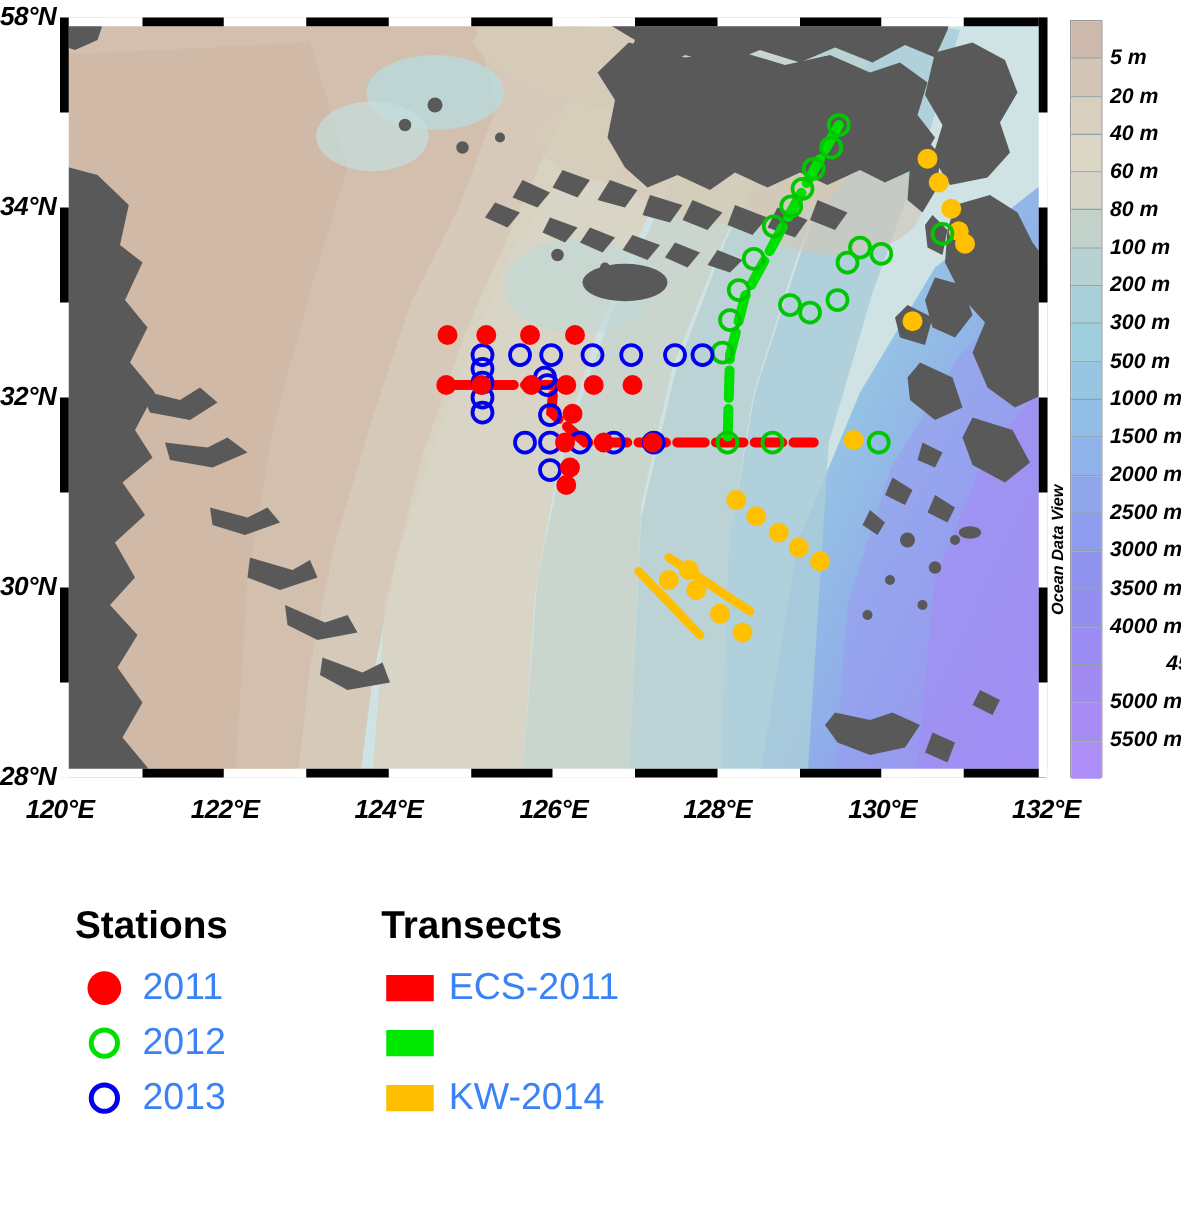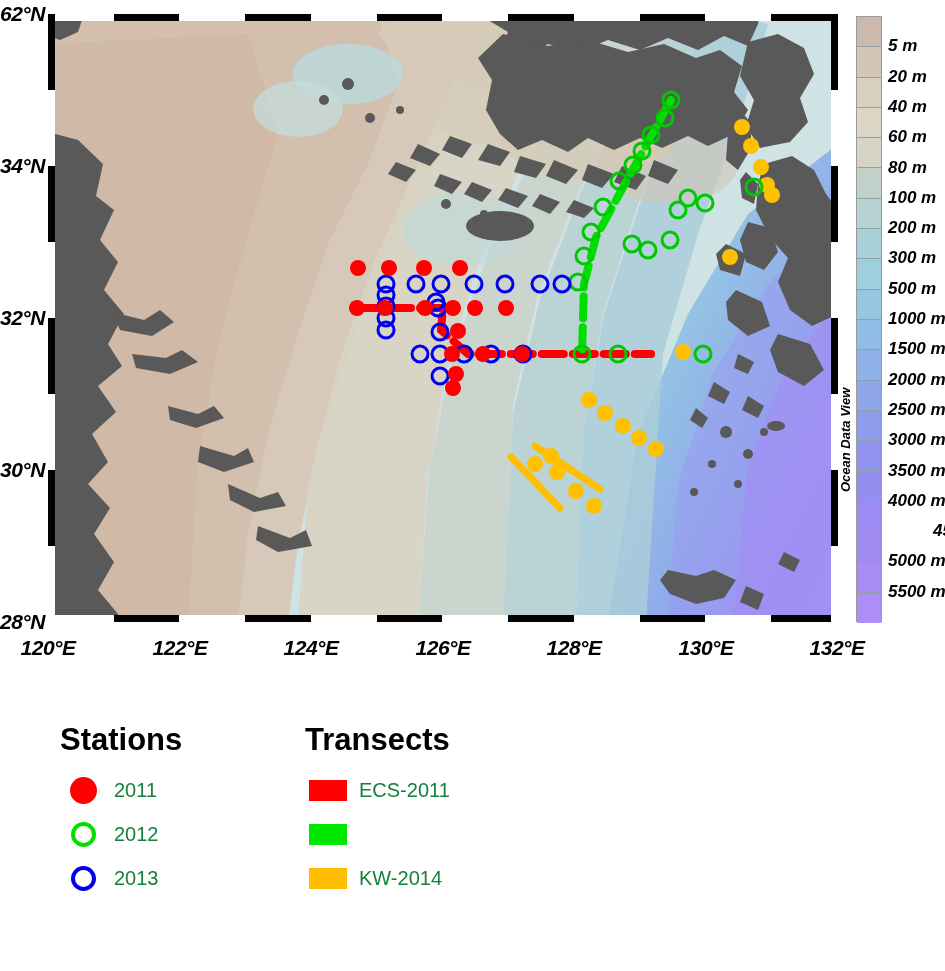--- a/index.html
+++ b/index.html
@@ -37,21 +37,21 @@
        transform:rotate(-90deg);transform-origin:left top;
        font-family:"Liberation Sans",sans-serif;}
 
   
   #legend{position:absolute;left:0;top:722px;width:821px;height:249px;}
   .legcol{position:absolute;top:0;}
   .legtitle{font-weight:bold;font-size:31px;color:#000;margin:0 0 10px 0;
             font-family:"Liberation Sans",sans-serif;white-space:nowrap;}
   .legrow{display:flex;align-items:center;height:44px;}
   .legmark{width:46px;display:flex;align-items:center;justify-content:center;flex:0 0 46px;}
-  .leglabel{font-size:20px;color:#15803d;font-family:"Liberation Sans",sans-serif;
+  .leglabel{font-size:30px;color:#3b82f6;font-family:"Liberation Sans",sans-serif;
             white-space:nowrap;margin-left:8px;}
   .dot{width:27px;height:27px;border-radius:50%;}
   .ring{width:25px;height:25px;border-radius:50%;background:transparent;box-sizing:border-box;}
   .swatch{width:38px;height:21px;}
 </style>
 </head>
 <body>
 
 <div id="root">
 
@@ -306,21 +306,21 @@
     <div class="axlab xlab" style="left:574px;top:636px;">128°E</div>
     <div class="axlab xlab" style="left:706px;top:636px;">130°E</div>
     <div class="axlab xlab" style="left:837px;top:636px;">132°E</div>
   </div>
 
   <div>
     <div class="axlab ylab" style="left:0;top:622px;width:39px;">28°N</div>
     <div class="axlab ylab" style="left:0;top:470px;width:44px;">30°N</div>
     <div class="axlab ylab" style="left:0;top:318px;width:36px;">32°N</div>
     <div class="axlab ylab" style="left:0;top:166px;width:44px;">34°N</div>
-    <div class="axlab ylab" style="left:0;top:14px;width:44px;">62°N</div>
+    <div class="axlab ylab" style="left:0;top:14px;width:44px;">58°N</div>
   </div>
 
   <div id="cbar">
       <div class="cbcell" style="height: 30.3px; background: rgb(205, 184, 172);"></div>
       <div class="cbcell" style="height: 30.3px; background: rgb(212, 198, 182);"></div>
       <div class="cbcell" style="height: 30.3px; background: rgb(217, 207, 190);"></div>
       <div class="cbcell" style="height: 30.3px; background: rgb(220, 214, 197);"></div>
       <div class="cbcell" style="height: 30.3px; background: rgb(213, 212, 198);"></div>
       <div class="cbcell" style="height: 30.3px; background: rgb(195, 209, 203);"></div>
       <div class="cbcell" style="height: 30.3px; background: rgb(183, 210, 211);"></div>

